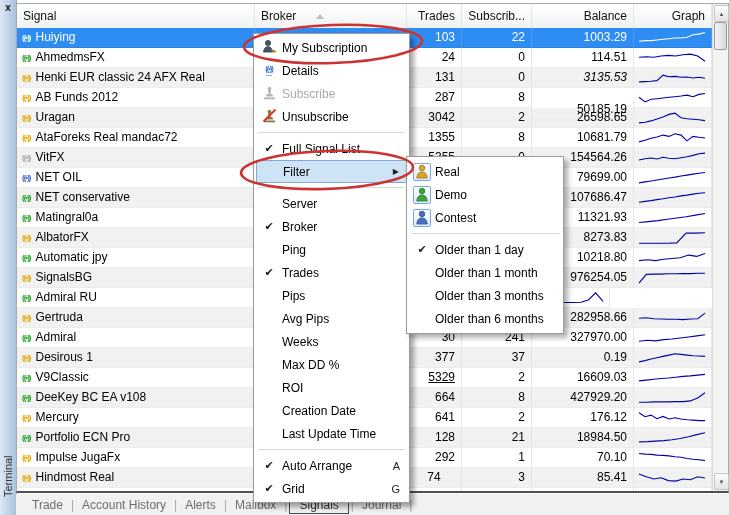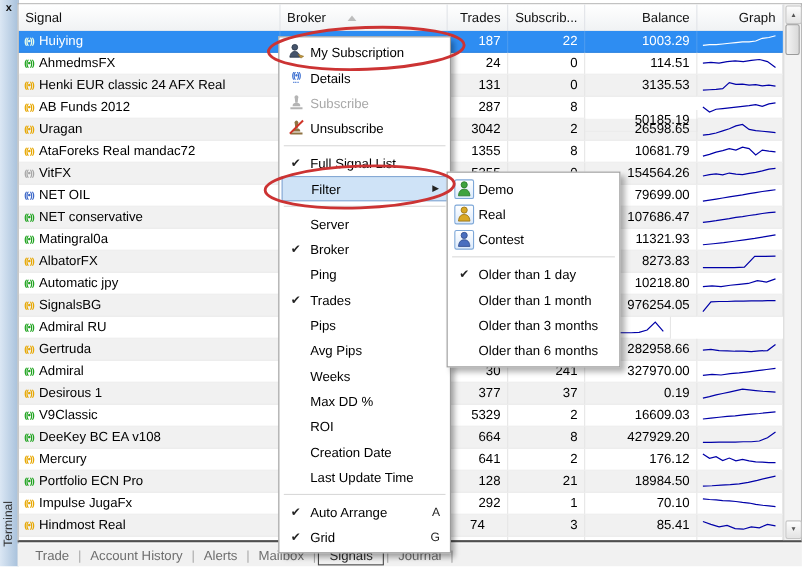--- a/index.html
+++ b/index.html
@@ -107,21 +107,21 @@
           <span>Graph</span>
         </div>
       </div>
     <div class="tbody" id="tbody">
         <div class="trow sel" style="background: rgb(46, 141, 242);">
           <div class="tcell sigcell" style="width: 238px;">
             <span class="sigicon" style="color: rgb(234, 255, 234);">((•))</span>
             <span>Huiying</span>
           </div>
           <div class="tcell" style="width: 152px;"></div>
-          <div class="tcell r" style="width: 55px;">187</div>
+          <div class="tcell r" style="width: 55px;">103</div>
           <div class="tcell r" style="width: 70px;">22</div>
           <div class="tcell r" style="width: 102px;">1003.29</div>
           <div class="tcell gcell" style="width: 78px;">
             <svg width="72" height="18" viewBox="0 0 72 18">
               <polyline points="3.0,12.3 9.0,11.6 15.0,11.6 21.0,11.0 27.0,10.3 33.0,9.7 39.0,9.0 45.0,9.0 51.0,8.3 57.0,5.8 63.0,5.1 69.0,3.5" fill="none" stroke="#FFFFFF" stroke-width="1.1"></polyline>
             </svg>
           </div>
         </div>
         <div class="trow">
           <div class="tcell sigcell" style="width: 238px;">
@@ -139,21 +139,21 @@
           </div>
         </div>
         <div class="trow stripe">
           <div class="tcell sigcell" style="width: 238px;">
             <span class="sigicon" style="color: rgb(231, 167, 0);">((•))</span>
             <span>Henki EUR classic 24 AFX Real</span>
           </div>
           <div class="tcell" style="width: 152px;"></div>
           <div class="tcell r" style="width: 55px;">131</div>
           <div class="tcell r" style="width: 70px;">0</div>
-          <div class="tcell r" style="width: 102px;">3135.53</div>
+          <div class="tcell r" style="width: 102px; font-style: italic;">3135.53</div>
           <div class="tcell gcell" style="width: 78px;">
             <svg width="72" height="18" viewBox="0 0 72 18">
               <polyline points="3.0,12.9 9.0,12.6 15.0,12.3 21.0,11.6 27.0,6.1 33.0,7.7 39.0,7.4 45.0,8.3 51.0,8.0 57.0,9.0 63.0,8.3 69.0,9.3" fill="none" stroke="#0000A8" stroke-width="1.1"></polyline>
             </svg>
           </div>
         </div>
         <div class="trow">
           <div class="tcell sigcell" style="width: 238px;">
             <span class="sigicon" style="color: rgb(231, 167, 0);">((•))</span>
             <span>AB Funds 2012</span>
@@ -361,21 +361,21 @@
               <polyline points="3.0,12.9 9.0,11.6 15.0,10.0 21.0,8.7 27.0,7.4 33.0,6.1 39.0,4.8 45.0,5.4 51.0,6.1 57.0,6.7 63.0,7.0 69.0,7.4" fill="none" stroke="#0000A8" stroke-width="1.1"></polyline>
             </svg>
           </div>
         </div>
         <div class="trow">
           <div class="tcell sigcell" style="width: 238px;">
             <span class="sigicon" style="color: rgb(31, 163, 31);">((•))</span>
             <span>V9Classic</span>
           </div>
           <div class="tcell" style="width: 152px;"></div>
-          <div class="tcell r" style="width: 55px;">5329</div>
+          <div class="tcell r" style="width: 55px; text-decoration: underline;">5329</div>
           <div class="tcell r" style="width: 70px;">2</div>
           <div class="tcell r" style="width: 102px;">16609.03</div>
           <div class="tcell gcell" style="width: 78px;">
             <svg width="72" height="18" viewBox="0 0 72 18">
               <polyline points="3.0,11.9 10.3,11.1 17.7,10.3 25.0,9.5 32.3,9.0 39.7,8.2 47.0,7.4 54.3,6.9 61.7,6.1 69.0,5.4" fill="none" stroke="#0000A8" stroke-width="1.1"></polyline>
             </svg>
           </div>
         </div>
         <div class="trow stripe">
           <div class="tcell sigcell" style="width: 238px;">
@@ -601,37 +601,37 @@
         <span class="mgut">✔</span>
         <span class="mlabel">Grid</span>
         <span class="mright">G</span>
       </div>
     </div>
   <div class="submenu" id="submenu">
       <div class="mitem">
         <span class="mgut">
           <span class="iconbox">
             <svg width="14" height="15" viewBox="0 0 14 15">
+              <circle cx="7" cy="4" r="2.8" fill="#D9A826" stroke="#9A7415" stroke-width="0.8"></circle>
+              <path d="M1.8 14 C2.2 9.5 4.2 8 7 8 C9.8 8 11.8 9.5 12.2 14 Z" fill="#D9A826" stroke="#9A7415" stroke-width="0.8"></path>
+            </svg>
+          </span>
+        </span>
+        <span class="mlabel">Real</span>
+      </div>
+      <div class="mitem">
+        <span class="mgut">
+          <span class="iconbox">
+            <svg width="14" height="15" viewBox="0 0 14 15">
               <circle cx="7" cy="4" r="2.8" fill="#3FA33F" stroke="#2A7A2A" stroke-width="0.8"></circle>
               <path d="M1.8 14 C2.2 9.5 4.2 8 7 8 C9.8 8 11.8 9.5 12.2 14 Z" fill="#3FA33F" stroke="#2A7A2A" stroke-width="0.8"></path>
             </svg>
           </span>
         </span>
         <span class="mlabel">Demo</span>
-      </div>
-      <div class="mitem">
-        <span class="mgut">
-          <span class="iconbox">
-            <svg width="14" height="15" viewBox="0 0 14 15">
-              <circle cx="7" cy="4" r="2.8" fill="#D9A826" stroke="#9A7415" stroke-width="0.8"></circle>
-              <path d="M1.8 14 C2.2 9.5 4.2 8 7 8 C9.8 8 11.8 9.5 12.2 14 Z" fill="#D9A826" stroke="#9A7415" stroke-width="0.8"></path>
-            </svg>
-          </span>
-        </span>
-        <span class="mlabel">Real</span>
       </div>
       <div class="mitem">
         <span class="mgut">
           <span class="iconbox">
             <svg width="14" height="15" viewBox="0 0 14 15">
               <circle cx="7" cy="4" r="2.8" fill="#4A6FBF" stroke="#33508F" stroke-width="0.8"></circle>
               <path d="M1.8 14 C2.2 9.5 4.2 8 7 8 C9.8 8 11.8 9.5 12.2 14 Z" fill="#4A6FBF" stroke="#33508F" stroke-width="0.8"></path>
             </svg>
           </span>
         </span>

